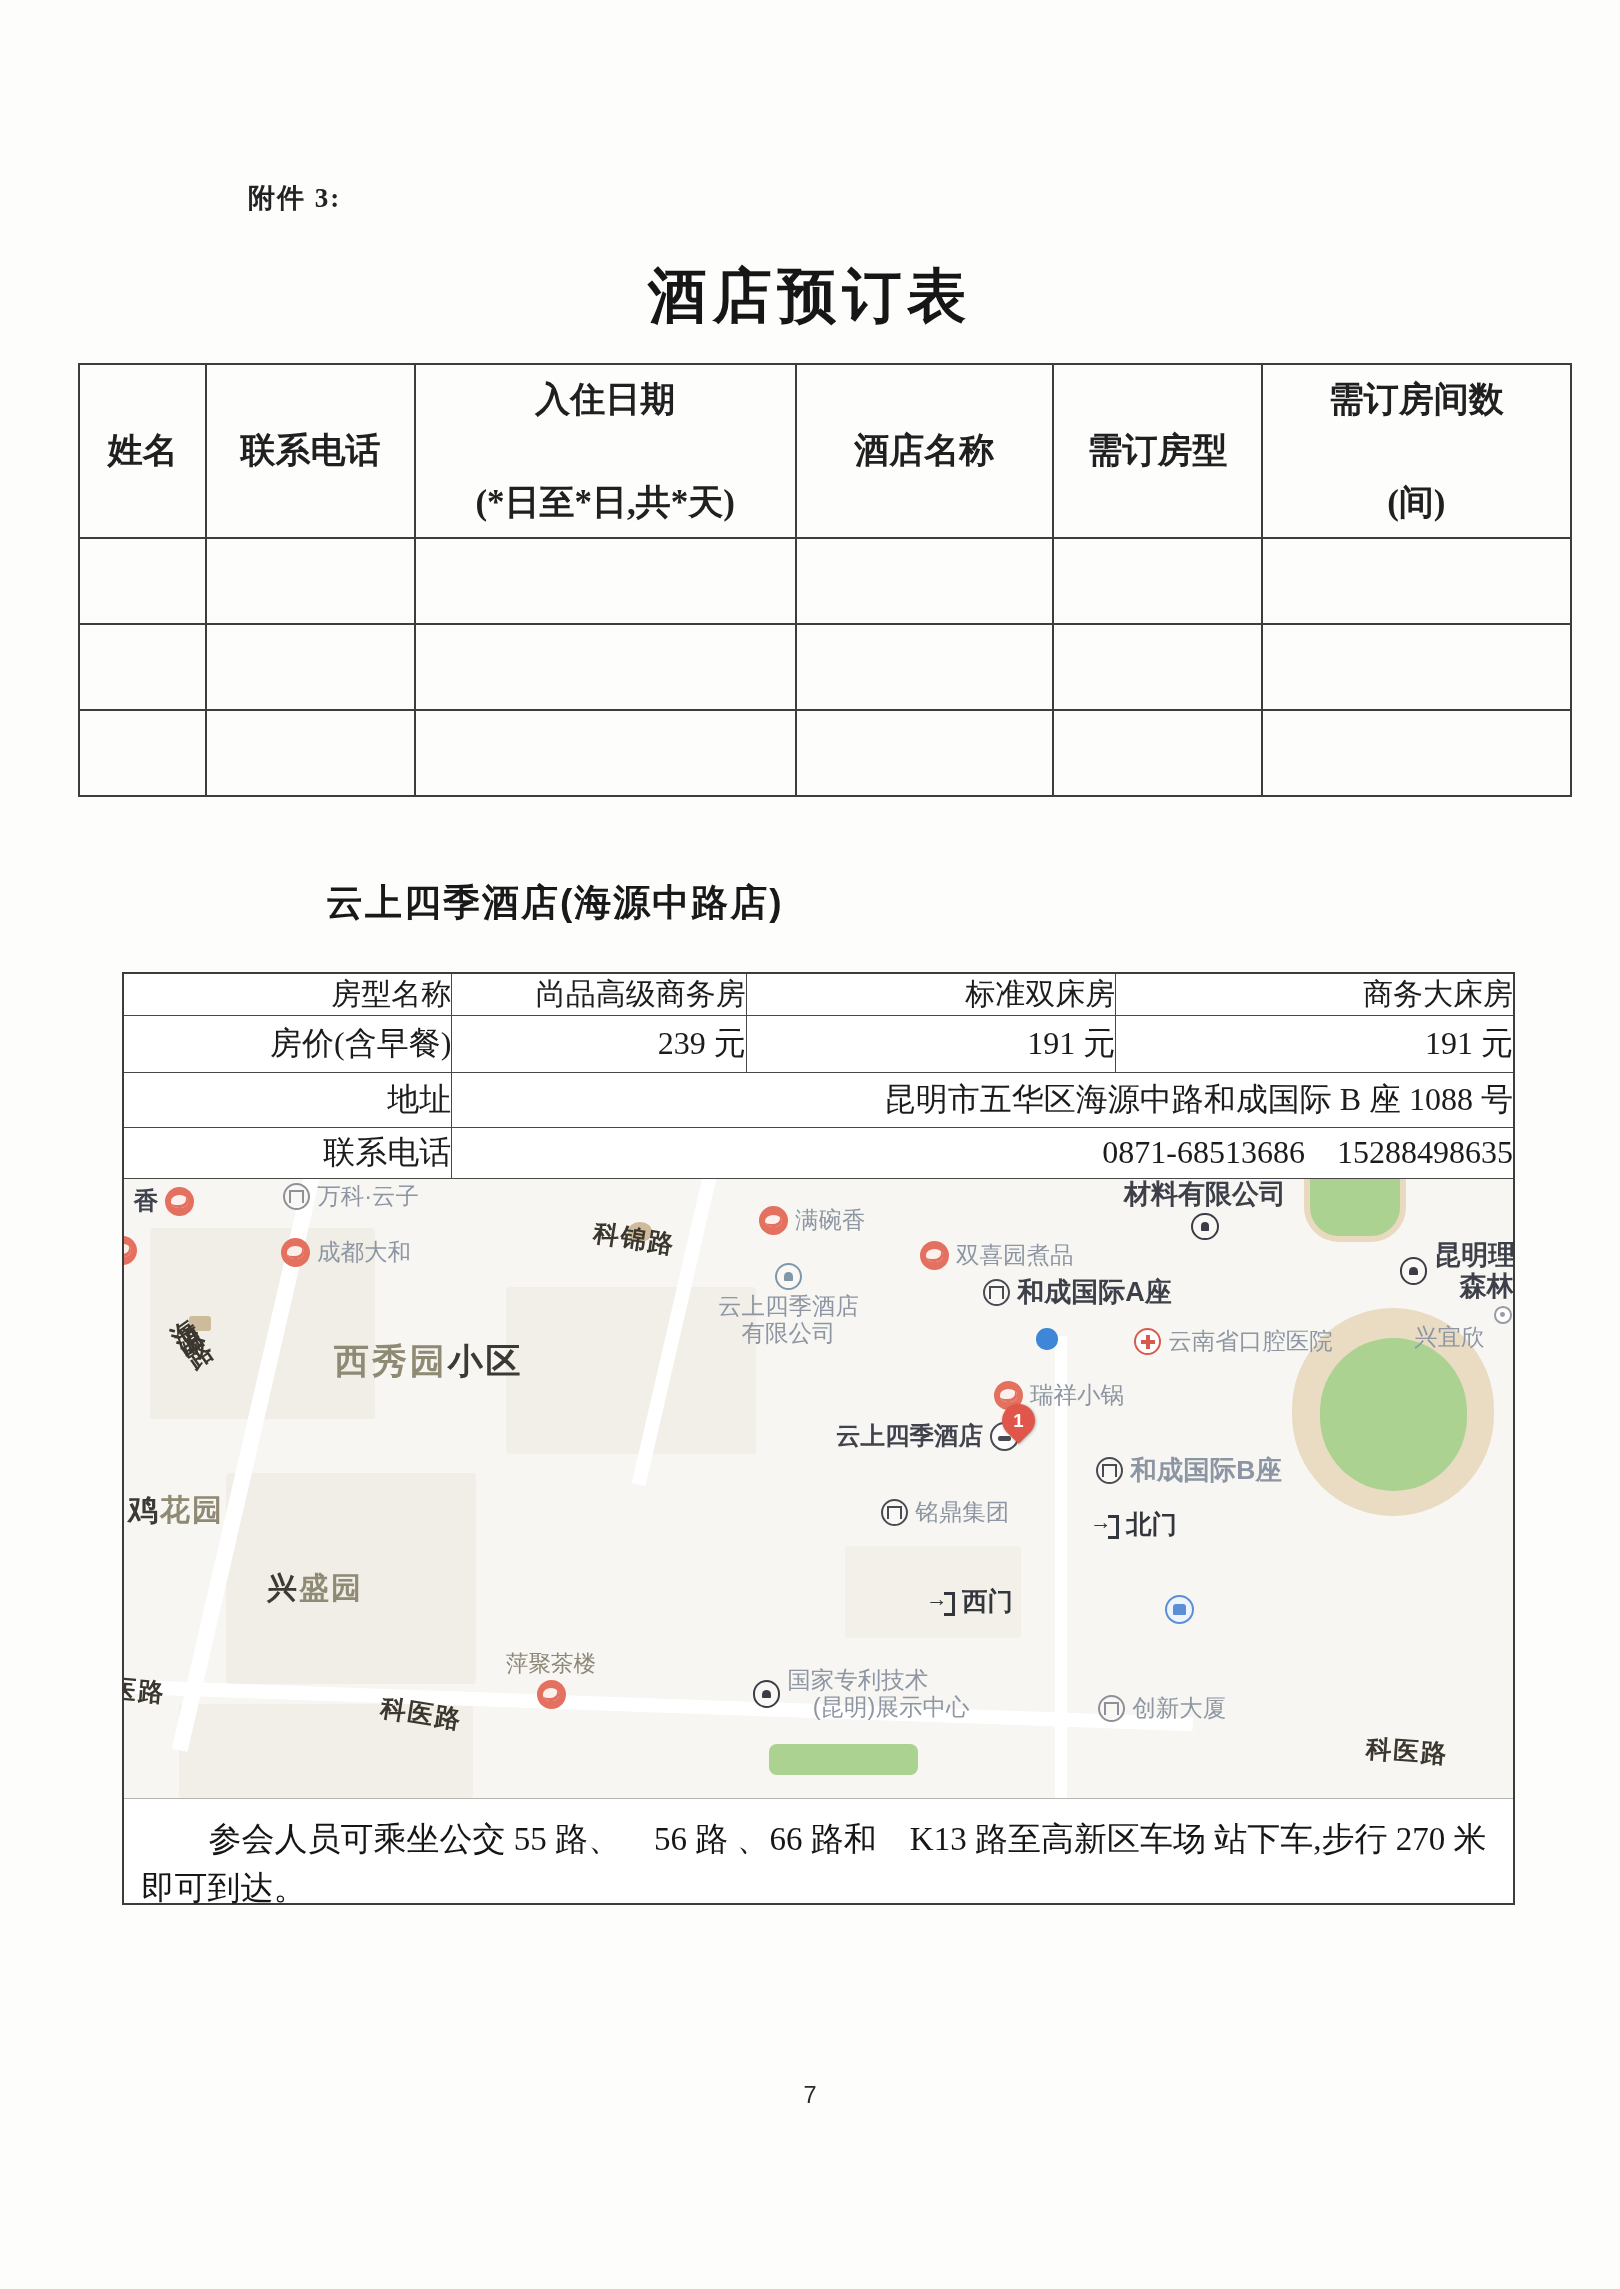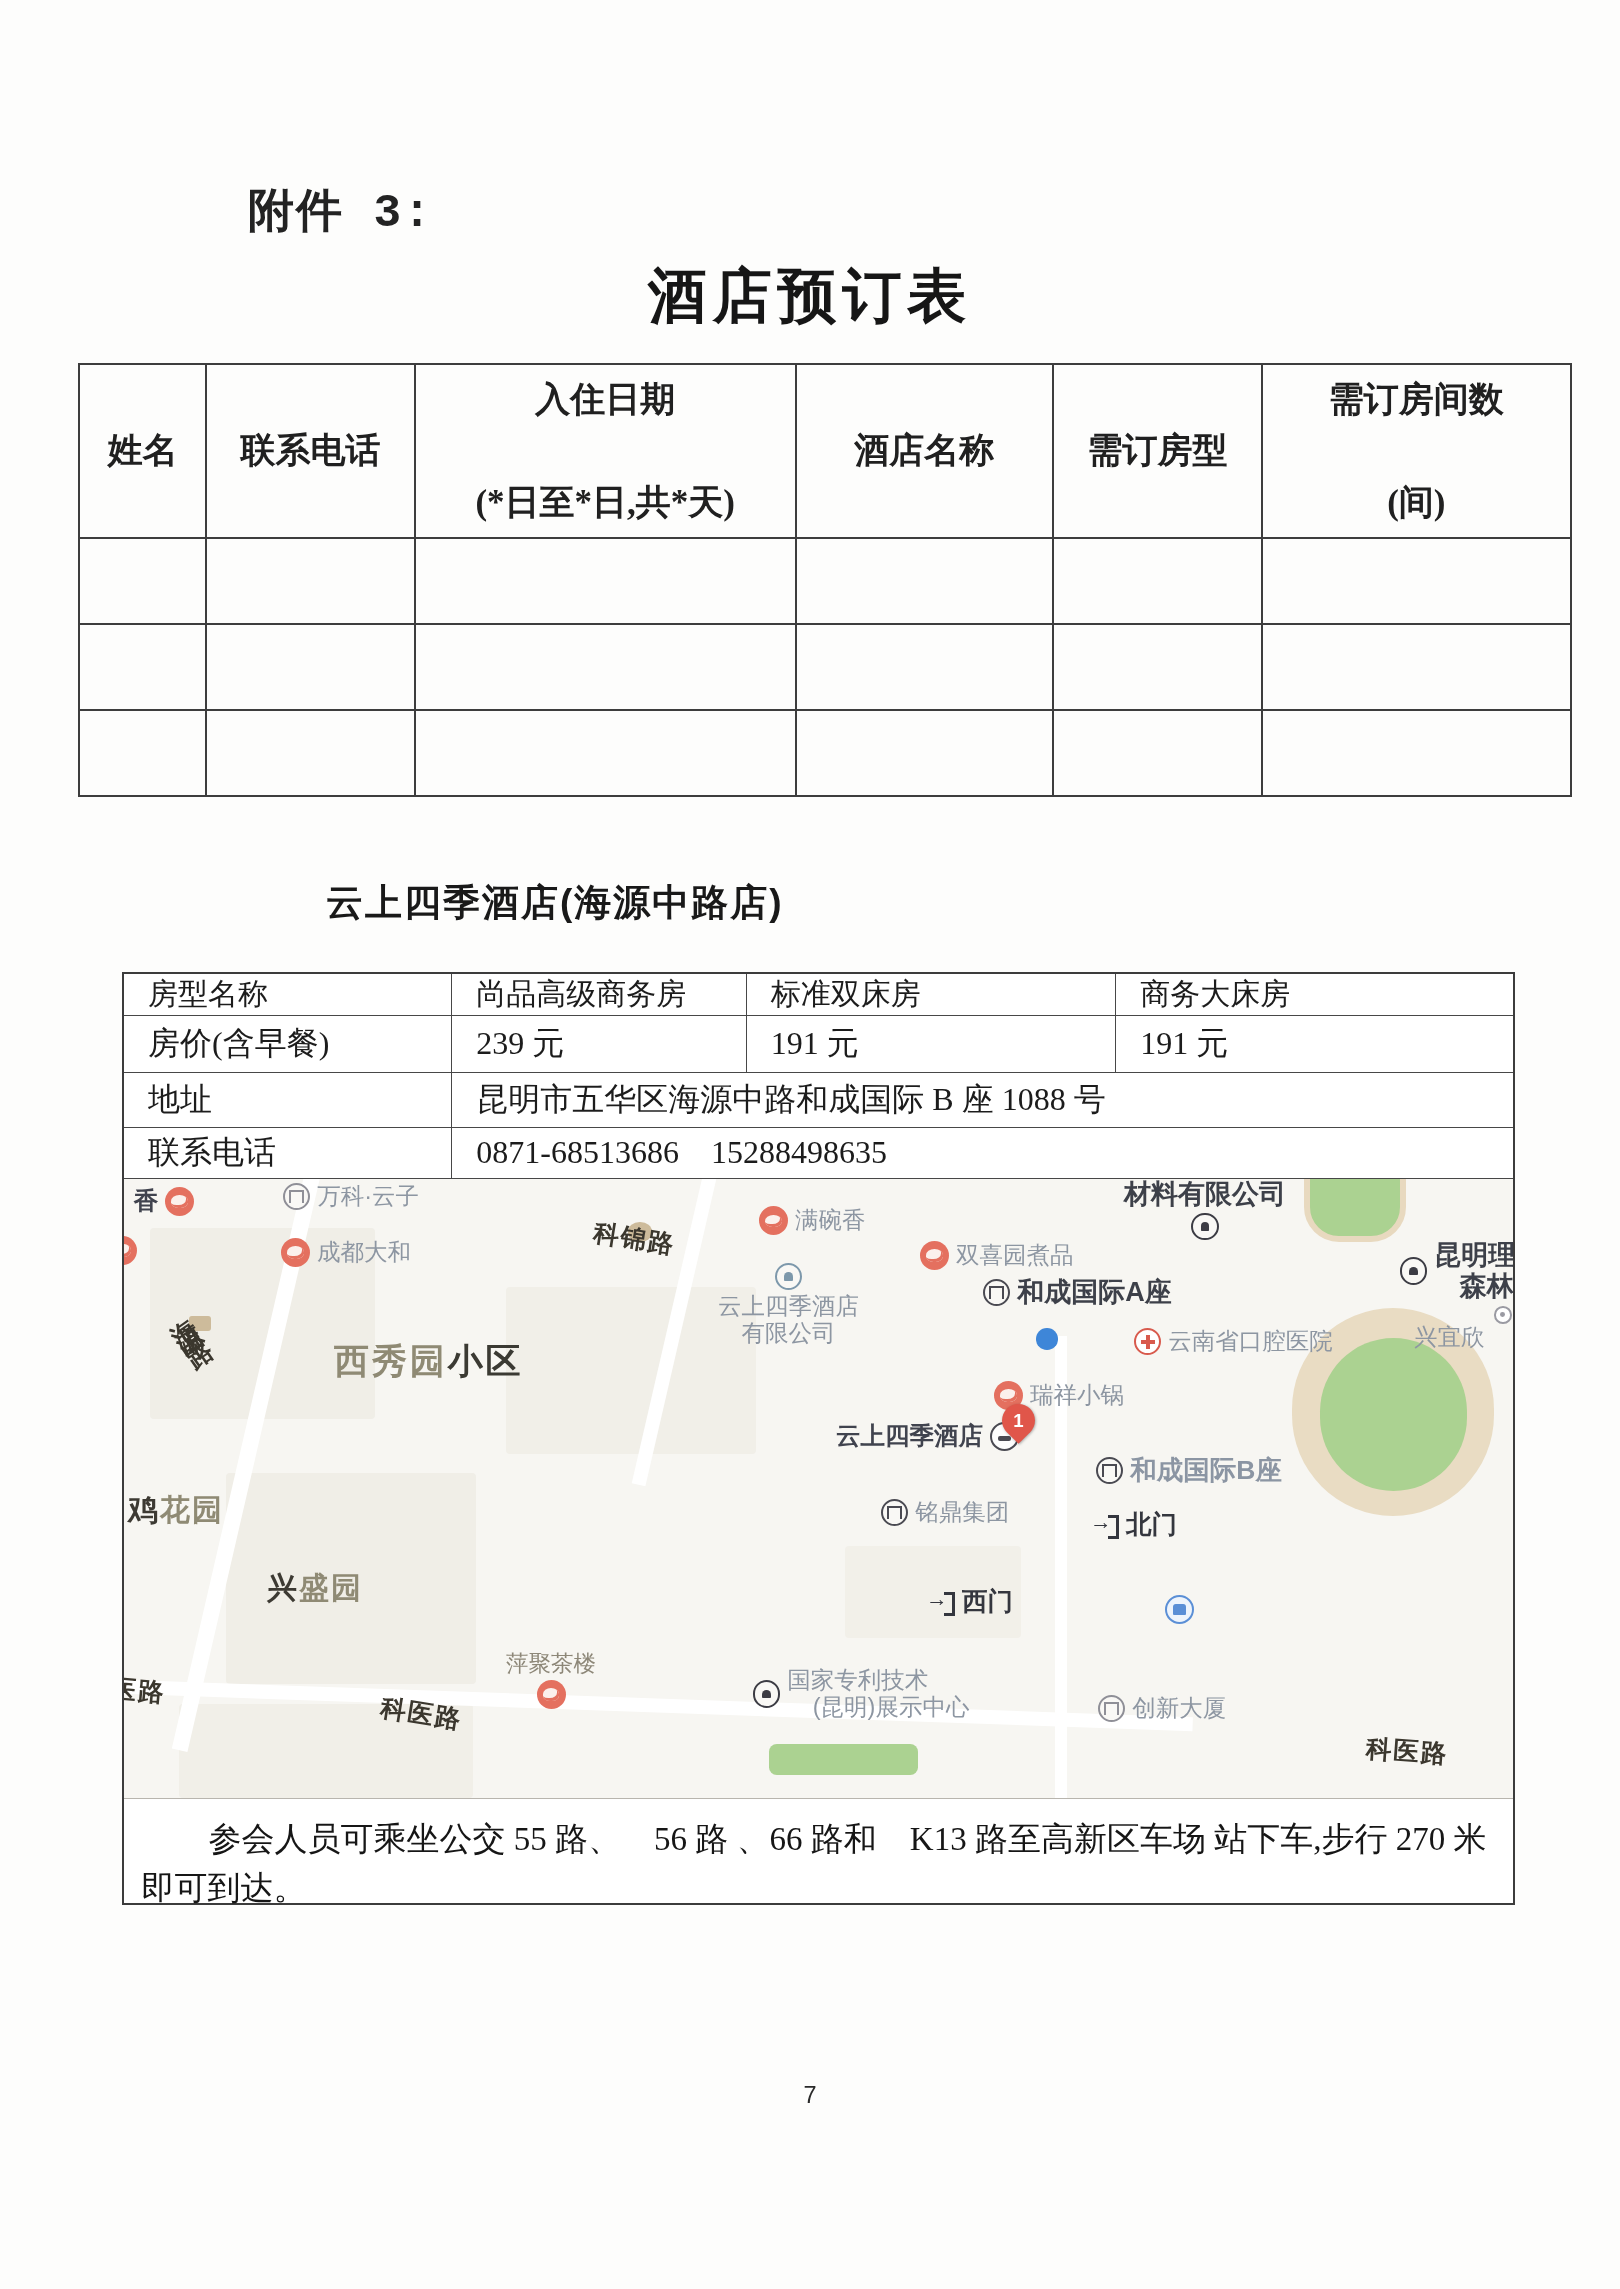--- a/index.html
+++ b/index.html
@@ -3,40 +3,40 @@
 <meta charset="utf-8">
 <style>
   * { margin:0; padding:0; box-sizing:border-box; }
   html,body { background:#e8e8e8; }
   .page {
     position:relative; width:1620px; height:2290px; margin:0 auto;
     background:#fdfdfc; overflow:hidden;
     font-family:"Liberation Serif","DejaVu Serif",serif; color:#1e1e1e;
   }
   
-  .attach { position:absolute; left:248px; top:180px; font-size:46px; font-weight:700;
-            font-family:Liberation Mono, monospace; color:#232323; letter-spacing:2px; }
+  .attach { position:absolute; left:248px; top:180px; font-size:27px; font-weight:700;
+            font-family:Liberation Serif, serif; color:#232323; letter-spacing:2px; }
   .doc-title { position:absolute; left:0; top:257px; width:100%; text-align:center;
                font-size:59px; font-weight:700; letter-spacing:5.9px; color:#161616; }
   
   table { border-collapse:collapse; table-layout:fixed; }
   .resv { position:absolute; left:78px; top:363px; width:1494px; }
   .resv td { border:2px solid #3d3d3d; vertical-align:middle; text-align:center; }
   .resv tr.hdr { height:174px; }
   .resv tr.r { height:86px; }
   .resv .th { display:flex; flex-direction:column; justify-content:center; align-items:center;
               gap:7.8px; font-size:35px; font-weight:600; color:#202020; line-height:1.2; }
   .resv .th.two { gap:61px; }
   
   .hotel-head { position:absolute; left:326px; top:878px; font-size:37px; font-weight:700;
                 font-family:"Liberation Sans","DejaVu Sans",sans-serif; color:#191919; letter-spacing:2px; }
   .hotelbox { position:absolute; left:122px; top:972px; width:1393px; border:2.5px solid #3c3c3c; background:#fff; }
   .hinfo { width:100%; }
-  .hinfo td { border:1.5px solid #474747; text-align:left; vertical-align:middle;
-              font-size:32px; color:#1c1c1c;padding-left:24px; }
+  .hinfo td { border:1.5px solid #474747; text-align:right; vertical-align:middle;
+              font-size:32px; color:#1c1c1c; }
   .hinfo tr:nth-child(1){ height:41px; } .hinfo tr:nth-child(1) td{ font-size:30px; }
   .hinfo tr:nth-child(2){ height:57px; }
   .hinfo tr:nth-child(3){ height:55px; }
   .hinfo tr:nth-child(4){ height:51px; }
   .hinfo td:first-child { border-left:none; } .hinfo td:last-child { border-right:none; }
   .hinfo tr:first-child td { border-top:none; }
   
   .map { position:relative; width:100%; height:620px; background:#f7f6f2; overflow:hidden;
          border-bottom:1px solid #b8b5ae; font-family:"Liberation Sans","DejaVu Sans",sans-serif; }
   .shape { position:absolute; }

